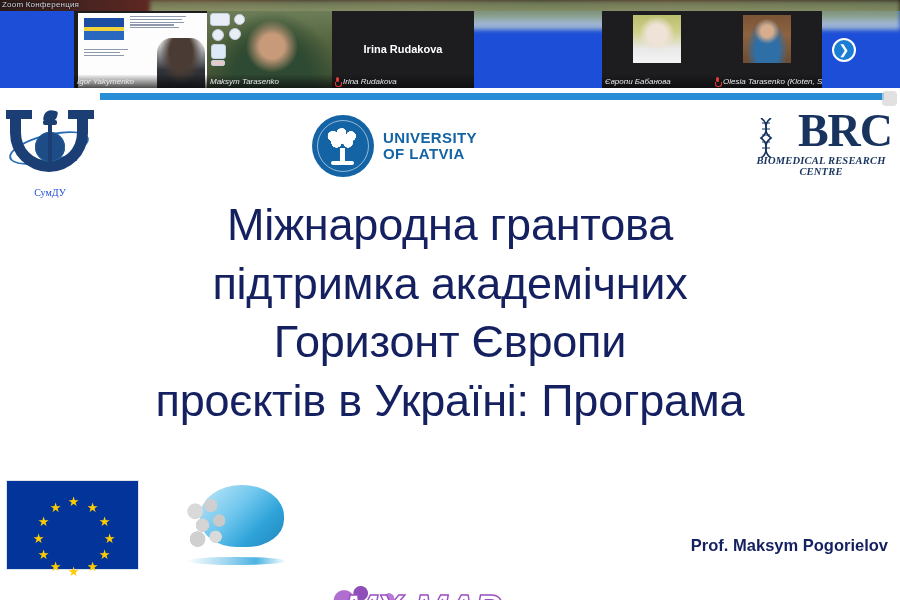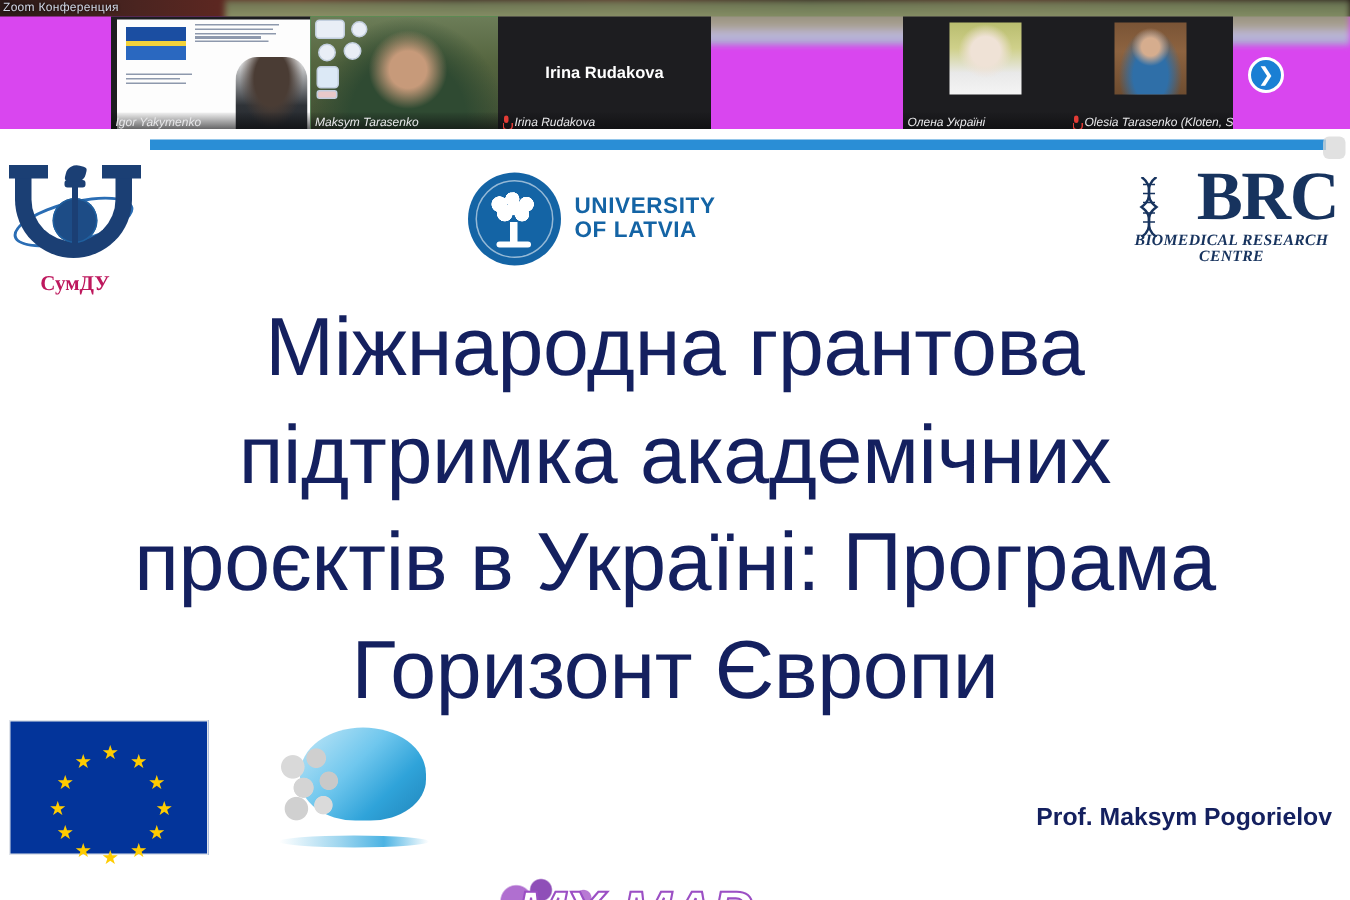--- a/index.html
+++ b/index.html
@@ -5,22 +5,22 @@
   * { margin:0; padding:0; box-sizing:border-box; }
   html,body { width:900px; height:600px; overflow:hidden; }
   body {
     font-family: "Liberation Sans", sans-serif;
     background:#ffffff;
     position:relative;
   }
 
   
   #zoom-strip {
-    position:absolute; left:0; top:0; width:900px; height:86px;
-    background:#d946ef; overflow:hidden;
+    position:absolute; left:0; top:0; width:900px; height:100px;
+    background:#1d4ed8; overflow:hidden;
   }
   #zoom-taskbar {
     position:absolute; left:0; top:0; width:900px; height:11px;
     background:linear-gradient(90deg,#2a1a18 0%,#4a2420 10%,#6d2a22 22%,#3a1e1c 34%,#5b2a24 46%,#2e1a18 60%,#55231f 74%,#3a1c18 88%,#241414 100%);
     filter:blur(0.3px);
   }
   #zoom-taskbar-title {
     position:absolute; left:2px; top:0px;
     font-size:8px; color:#cfd6e4; letter-spacing:0.2px;
     text-shadow:0 0 2px rgba(0,0,0,.9);
@@ -168,21 +168,21 @@
     transform:rotate(14deg);
   }
   .sd-torch-stick{
     position:absolute; left:6px; top:11px; width:4px; height:48px; background:#1b3f74;
   }
   .sd-torch-cup{
     position:absolute; left:1px; top:10px; width:14px; height:5px; background:#1b3f74; border-radius:2px;
   }
   #sumdu-text{
     position:absolute; left:0; right:0; bottom:-2px; text-align:center;
-    font-size:14px; font-weight:bold; color:#be185d;
+    font-size:10px; font-weight:normal; color:#1d4ed8;
     font-family:"Liberation Serif", serif;
   }
 
   
   #logo-ul{ position:absolute; left:312px; top:22px; width:200px; height:72px; display:flex; align-items:center; gap:9px;}
   #ul-seal{
     width:62px; height:62px; border-radius:50%;
     background:#1464a5; position:relative; flex:0 0 auto;
   }
   #ul-seal::before{
@@ -227,21 +227,21 @@
     text-align:center; letter-spacing:.2px; margin-top:1px;
   }
   #brc-helix{
     position:absolute; left:12px; top:10px; width:16px; height:40px;
   }
 
   
   #slide-title{
     position:absolute; left:60px; top:108px; width:780px;
     text-align:center; color:#14205f;
-    font-size:55px; font-weight:400; line-height:1.3;
+    font-size:45px; font-weight:400; line-height:1.3;
     letter-spacing:-0.2px;
   }
   #slide-title div{ white-space:nowrap; }
 
   
   #logo-eu{
     position:absolute; left:6px; top:392px; width:133px; height:90px;
     background:#03349a; border:1px solid #dfe3ea;
   }
   .eu-star{
@@ -368,21 +368,21 @@
       <div class="tile-name">
         <span class="mic-icon"></span>
         <span>Irina Rudakova</span>
       </div>
     </div>
 
 
     <div class="tile" style="left:602px;width:110px;">
       <div class="avatar-img av-olena"></div>
       <div class="tile-name">
-        <span>Олена Україні</span>
+        <span>Європи Бабанова</span>
       </div>
     </div>
 
     <div class="tile" style="left:712px;width:110px;">
       <div class="avatar-img av-olesia"></div>
       <div class="tile-name">
         <span class="mic-icon"></span>
         <span>Olesia Tarasenko (Kloten, Swi...</span>
       </div>
     </div>
@@ -432,22 +432,22 @@
       <path d="M13 0 C3 7, 13 13, 3 20 C13 27, 3 33, 13 40" stroke="#17335e" stroke-width="1.6" fill="none"></path>
       <path d="M4 5 H12 M4 11 H12 M4 17 H12 M4 24 H12 M4 30 H12" stroke="#17335e" stroke-width="1.1"></path>
     </svg>
     <div id="brc-letters">BRC</div>
     <div id="brc-sub">BIOMEDICAL RESEARCH CENTRE</div>
   </div>
 
   <div id="slide-title">
     <div>Міжнародна грантова</div>
     <div>підтримка академічних</div>
+    <div>Горизонт Європи</div>
     <div>проєктів в Україні: Програма</div>
-    <div>Горизонт Європи</div>
   </div>
 
   <div id="logo-eu">
     <span class="eu-star" style="left:60px;top:14px;">★</span>
     <span class="eu-star" style="left:79px;top:20px;">★</span>
     <span class="eu-star" style="left:91px;top:34px;">★</span>
     <span class="eu-star" style="left:96px;top:51px;">★</span>
     <span class="eu-star" style="left:91px;top:67px;">★</span>
     <span class="eu-star" style="left:79px;top:79px;">★</span>
     <span class="eu-star" style="left:60px;top:84px;">★</span>

